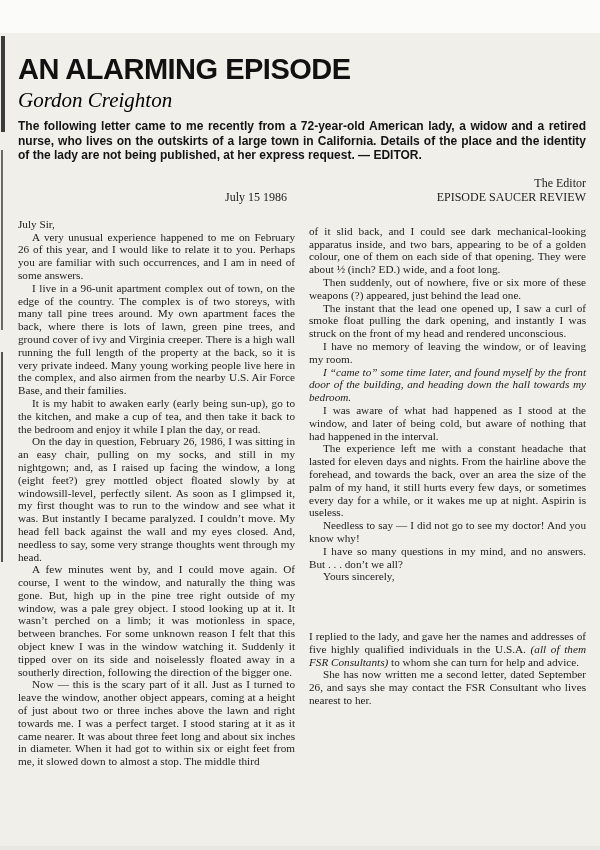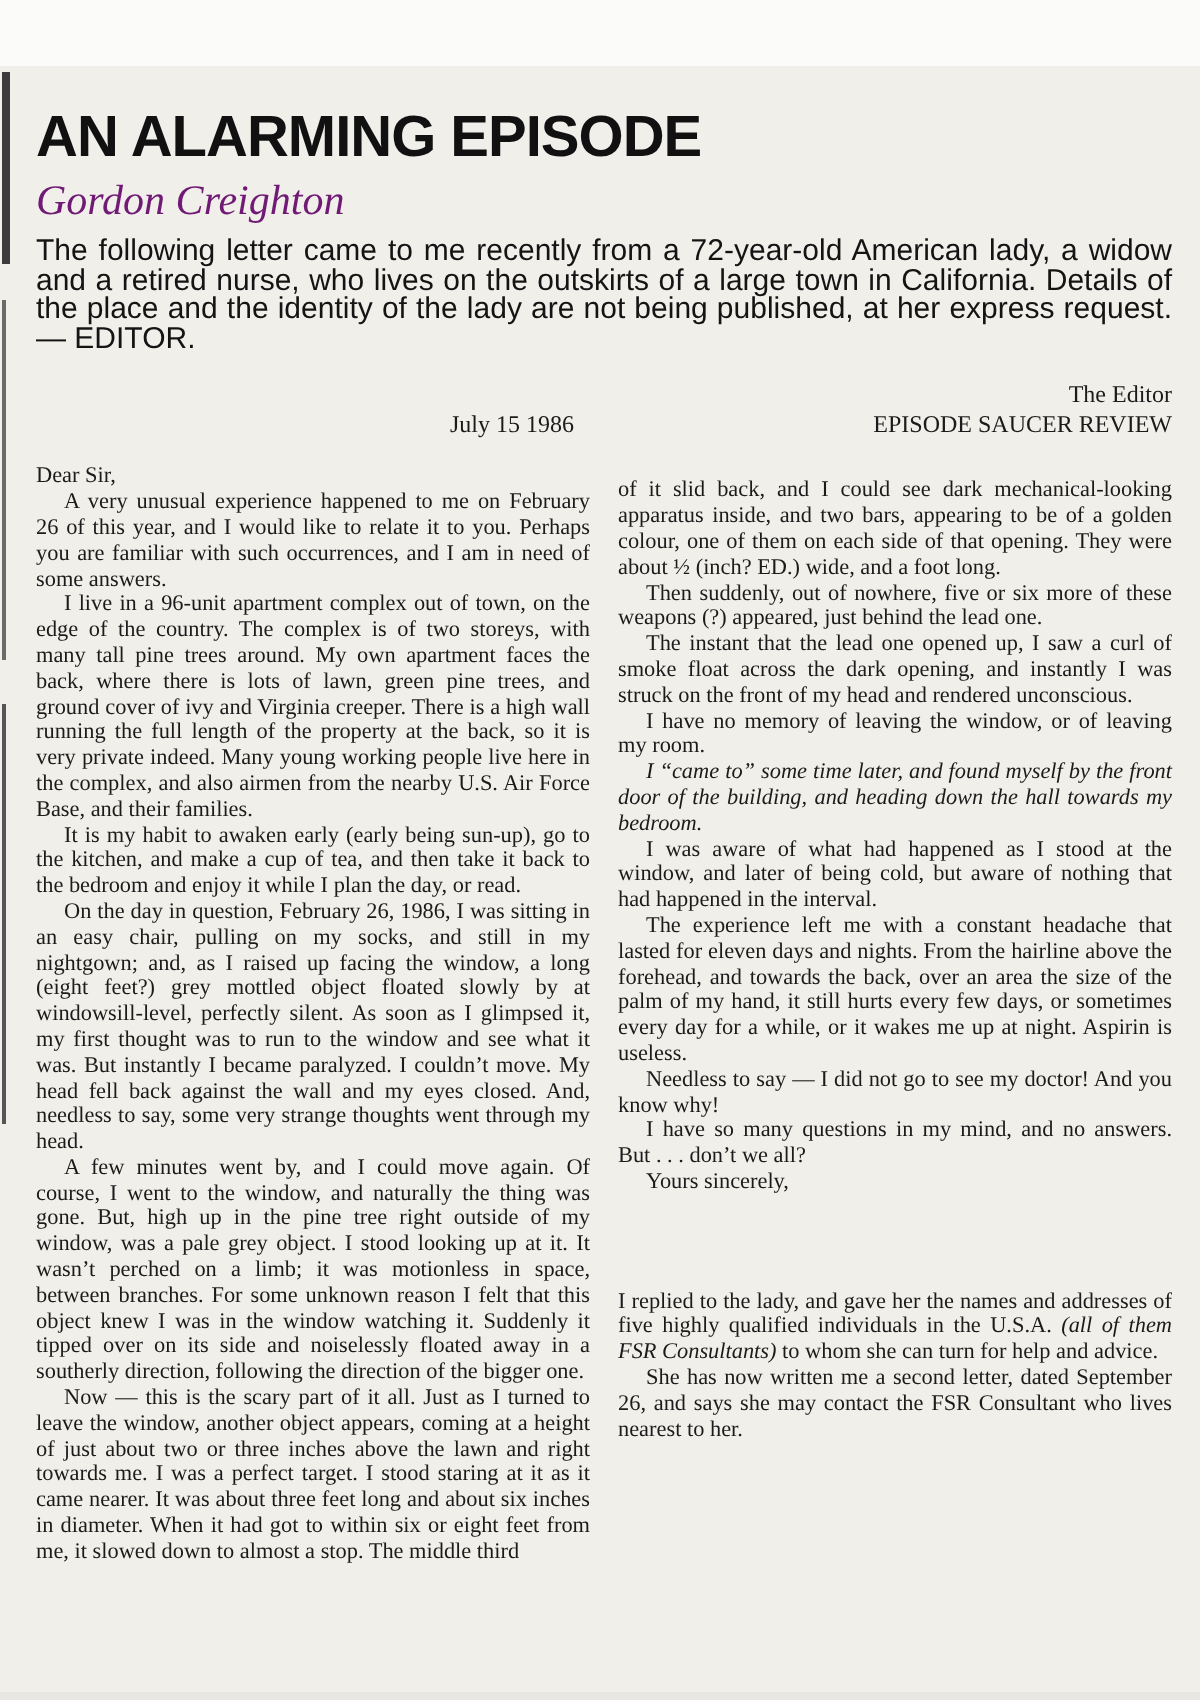--- a/index.html
+++ b/index.html
@@ -26,25 +26,25 @@
   .content{
     position:absolute;top:33px;left:0;width:600px;height:817px;
     padding:20px 14px 0 18px;box-sizing:border-box;
   }
   .title{
     font-family:"Liberation Sans", sans-serif;
     font-weight:bold;font-size:29px;letter-spacing:-0.5px;
     margin:0 0 2px 0;color:#111;
   }
   .author{
-    font-style:italic;font-size:21px;margin:0 0 6px 0;color:#701a75;
+    font-style:italic;font-size:21px;margin:0 0 6px 0;color:#000000;
   }
   .editor-note{
     font-family:"Liberation Sans", sans-serif;
-    font-weight:normal;font-size:15px;line-height:14.6px;
+    font-weight:bold;font-size:12px;line-height:14.6px;
     text-align:justify;margin:0 0 13px 0;color:#141414;
   }
   .letterhead{font-size:12px;line-height:14.5px;margin:0 0 13px 0;position:relative;}
   .letterhead .line{display:block;text-align:right;}
   .letterhead .date{position:absolute;left:207px;top:14.5px;text-align:right;}
   .columns{display:flex;gap:14px;}
   .col{width:277px;}
   .col-right{padding-top:7px;}
   p.para{
     font-size:11.2px;line-height:12.8px;
@@ -70,33 +70,33 @@
     <p class="editor-note">The following letter came to me recently from a 72-year-old American lady, a widow and a retired nurse, who lives on the outskirts of a large town in California. Details of the place and the identity of the lady are not being published, at her express request. — EDITOR.</p>
 
     <div class="letterhead">
       <span class="line">The Editor</span>
       <span class="line">EPISODE SAUCER REVIEW</span>
       <span class="date">July 15 1986</span>
     </div>
 
     <div class="columns">
       <div class="col col-left">
-        <p class="para">Dear Sir,</p>
+        <p class="para">July Sir,</p>
         <p class="para indent">A very unusual experience happened to me on February 26 of this year, and I would like to relate it to you. Perhaps you are familiar with such occurrences, and I am in need of some answers.</p>
         <p class="para indent">I live in a 96-unit apartment complex out of town, on the edge of the country. The complex is of two storeys, with many tall pine trees around. My own apartment faces the back, where there is lots of lawn, green pine trees, and ground cover of ivy and Virginia creeper. There is a high wall running the full length of the property at the back, so it is very private indeed. Many young working people live here in the complex, and also airmen from the nearby U.S. Air Force Base, and their families.</p>
         <p class="para indent">It is my habit to awaken early (early being sun-up), go to the kitchen, and make a cup of tea, and then take it back to the bedroom and enjoy it while I plan the day, or read.</p>
         <p class="para indent">On the day in question, February 26, 1986, I was sitting in an easy chair, pulling on my socks, and still in my nightgown; and, as I raised up facing the window, a long (eight feet?) grey mottled object floated slowly by at windowsill-level, perfectly silent. As soon as I glimpsed it, my first thought was to run to the window and see what it was. But instantly I became paralyzed. I couldn’t move. My head fell back against the wall and my eyes closed. And, needless to say, some very strange thoughts went through my head.</p>
         <p class="para indent">A few minutes went by, and I could move again. Of course, I went to the window, and naturally the thing was gone. But, high up in the pine tree right outside of my window, was a pale grey object. I stood looking up at it. It wasn’t perched on a limb; it was motionless in space, between branches. For some unknown reason I felt that this object knew I was in the window watching it. Suddenly it tipped over on its side and noiselessly floated away in a southerly direction, following the direction of the bigger one.</p>
         <p class="para indent">Now — this is the scary part of it all. Just as I turned to leave the window, another object appears, coming at a height of just about two or three inches above the lawn and right towards me. I was a perfect target. I stood staring at it as it came nearer. It was about three feet long and about six inches in diameter. When it had got to within six or eight feet from me, it slowed down to almost a stop. The middle third</p>
       </div>
 
       <div class="col col-right">
         <p class="para">of it slid back, and I could see dark mechanical-looking apparatus inside, and two bars, appearing to be of a golden colour, one of them on each side of that opening. They were about ½ (inch? ED.) wide, and a foot long.</p>
         <p class="para indent">Then suddenly, out of nowhere, five or six more of these weapons (?) appeared, just behind the lead one.</p>
-        <p class="para indent">The instant that the lead one opened up, I saw a curl of smoke float across the dark opening, and instantly I was struck on the front of my head and rendered unconscious.</p>
+        <p class="para indent">The instant that the lead one opened up, I saw a curl of smoke float pulling the dark opening, and instantly I was struck on the front of my head and rendered unconscious.</p>
         <p class="para indent">I have no memory of leaving the window, or of leaving my room.</p>
         <p class="para indent italic">I “came to” some time later, and found myself by the front door of the building, and heading down the hall towards my bedroom.</p>
         <p class="para indent">I was aware of what had happened as I stood at the window, and later of being cold, but aware of nothing that had happened in the interval.</p>
         <p class="para indent">The experience left me with a constant headache that lasted for eleven days and nights. From the hairline above the forehead, and towards the back, over an area the size of the palm of my hand, it still hurts every few days, or sometimes every day for a while, or it wakes me up at night. Aspirin is useless.</p>
         <p class="para indent">Needless to say — I did not go to see my doctor! And you know why!</p>
         <p class="para indent">I have so many questions in my mind, and no answers. But . . . don’t we all?</p>
         <p class="para indent">Yours sincerely,</p>
 
         <div class="reply">
           <p class="para"><span>I replied to the lady, and gave her the names and addresses of five highly qualified individuals in the U.S.A. </span><em>(all of them FSR Consultants)</em><span> to whom she can turn for help and advice.</span></p>

